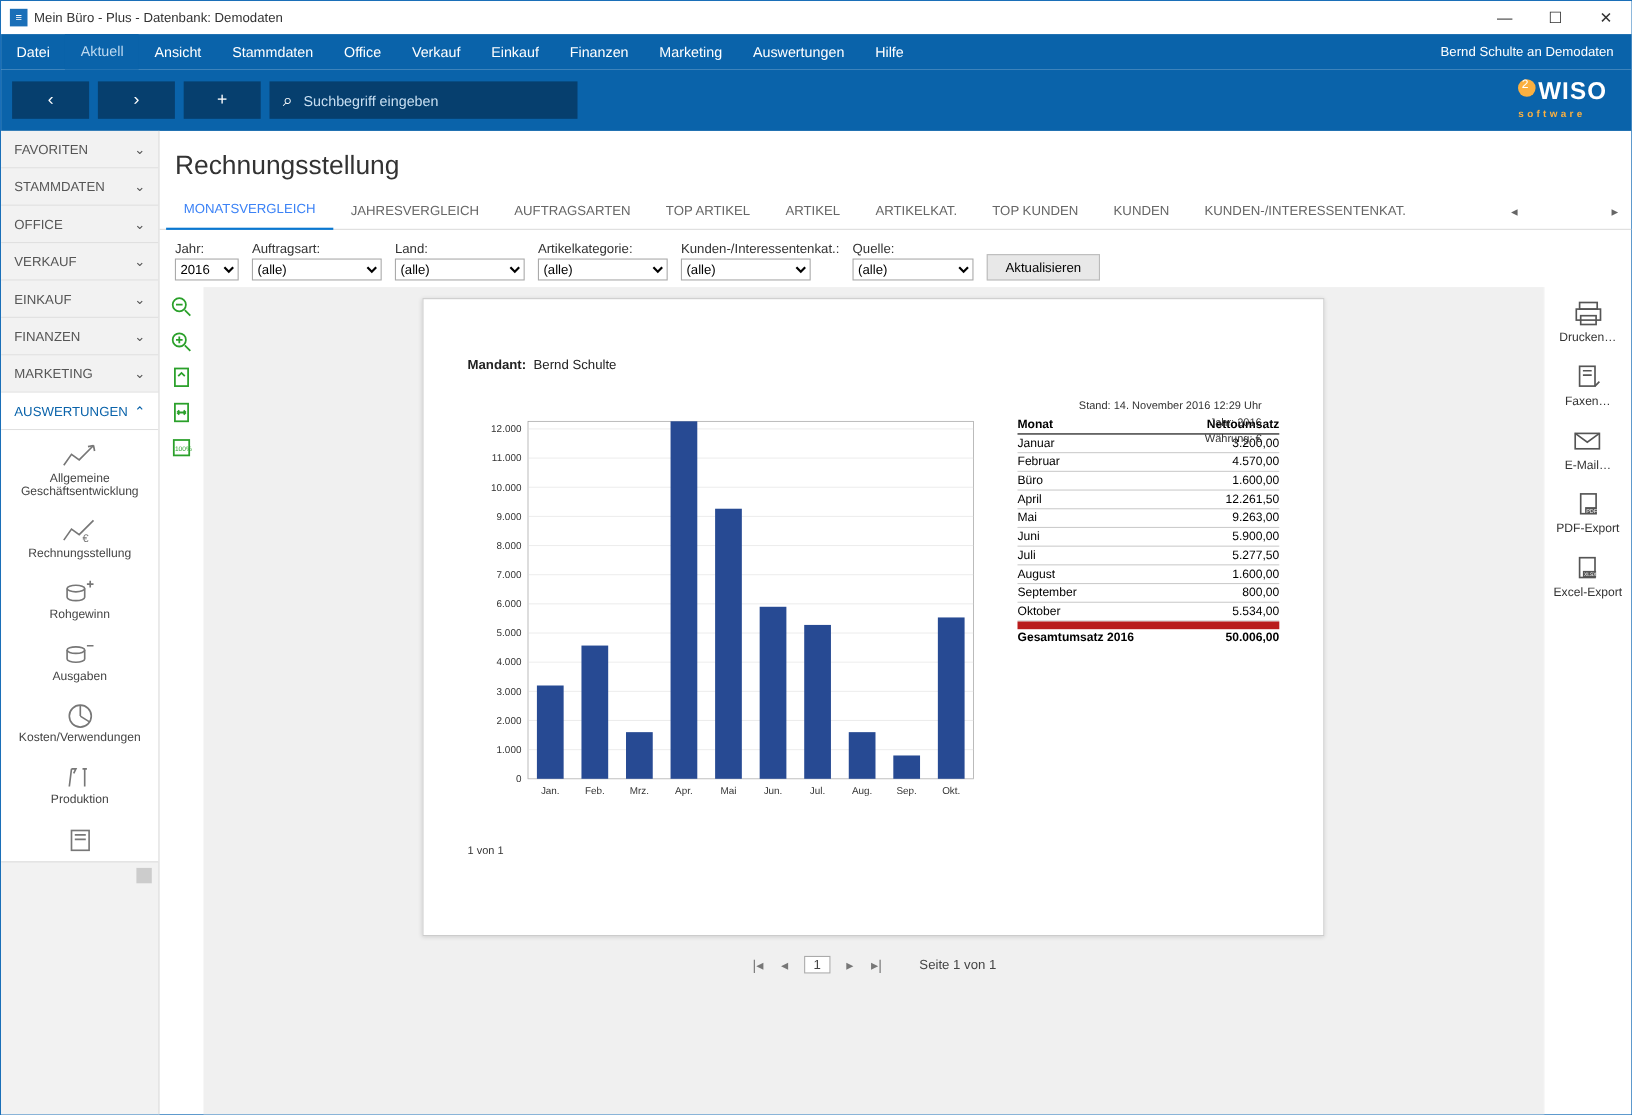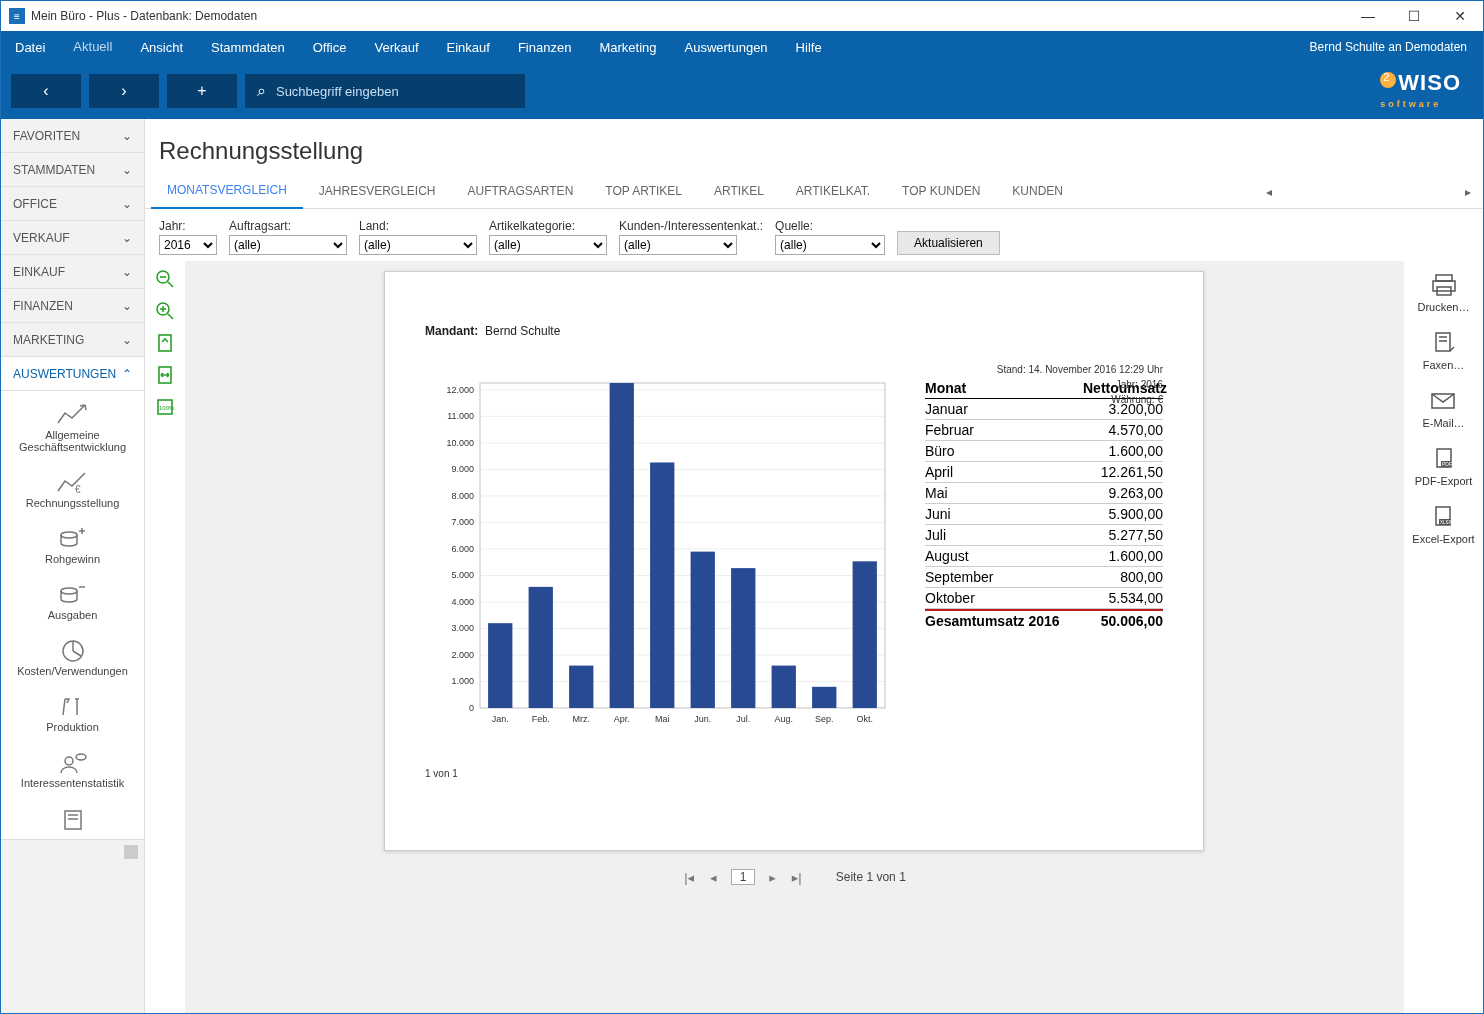--- a/index.html
+++ b/index.html
@@ -56,28 +56,28 @@
 .report-area { flex: 1; display: flex; min-height: 0; }
 .zoomcol { width: 40px; display: flex; flex-direction: column; align-items: center; gap: 12px; padding-top: 8px; }
 .zoomcol .zi { width: 20px; height: 20px; display:flex;align-items:center;justify-content:center;}
 .zoomcol .zi svg{stroke:#2aa02a;fill:none;stroke-width:1.6;}
 
 .preview { flex: 1; background: #f0f0f0; padding: 10px 90px 10px 90px; overflow: auto; display:flex;flex-direction:column;}
 .page { background: #fff; border: 1px solid #ccc; width: 820px; min-height: 580px; margin: 0 auto; padding: 50px 40px 30px; box-shadow: 0 1px 4px rgba(0,0,0,.15); position:relative;}
 .report-title { font-size: 26px; font-weight: 800; color: #222; letter-spacing: .5px;}
 .mandant { font-size: 12px; color: #222; margin-top: 2px; }
 .mandant b{font-weight:600;}
-.meta { position:absolute; top:90px; right:40px; text-align: right; font-size: 10px; color: #333; line-height:1.5;}
+.meta { position:absolute; top:90px; right:56px; text-align: right; font-size: 10px; color: #333; line-height:1.5;}
 .chartrow { display: flex; margin-top: 40px; gap: 30px; }
 .chartbox { width: 470px; height: 360px; position: relative; }
 .chartbox svg { width: 100%; height: 100%; }
-.table { flex: 1; font-size: 14px; }
+.table { flex: 1; font-size: 11px; }
 .table .hdr { display: flex; font-weight: 700; border-bottom: 1px solid #000; padding: 2px 0; }
 .table .row { display: flex; border-bottom: 1px solid #ccc; padding: 2px 0; }
-.table .row.total { font-weight: 700; border-bottom:none; border-top:2px solid #b91c1c;justify-content:space-between;}
+.table .row.total { font-weight: 700; border-bottom:none; border-top:7px solid #b91c1c;justify-content:space-between;}
 .table .c1 { flex: 1; }
 .table .c2 { width: 80px; text-align: right; }
 .pgnum{font-size:10px;color:#333;margin-top:30px;}
 
 .pager { height: 32px; display: flex; align-items: center; justify-content: center; gap: 12px; font-size: 12px; color: #444; border-top:1px solid #ddd; background:#fff;}
 .pager .pbtn { color: #777; font-size: 13px; padding:0 2px;}
 .pager .pnum { border: 1px solid #aaa; padding: 0 8px; background:#fff;}
 
 .actioncol { width: 80px; border-left: 1px solid #eee; display: flex; flex-direction: column; align-items: center; padding-top: 12px; gap: 18px; }
 .actioncol .act { display: flex; flex-direction: column; align-items: center; font-size: 11px; color: #333; gap:4px;}
@@ -202,28 +202,20 @@
           </div>
         <div class="subitem">
             <svg viewBox="0 0 36 28">
               <path d="M10 6l-2 16M10 6h4l-2 4"></path>
               <path d="M22 6v16M20 6h4"></path>
             </svg>
             <span>Produktion</span>
           </div>
         <div class="subitem">
             <svg viewBox="0 0 36 28">
-              <circle cx="14" cy="12" r="4"></circle>
-              <path d="M6 24c0-4 4-6 8-6s8 2 8 6"></path>
-              <ellipse cx="26" cy="8" rx="5" ry="3"></ellipse>
-            </svg>
-            <span>Interessentenstatistik</span>
-          </div>
-        <div class="subitem">
-            <svg viewBox="0 0 36 28">
               <rect x="10" y="6" width="16" height="18"></rect>
               <line x1="13" y1="10" x2="23" y2="10"></line>
               <line x1="13" y1="14" x2="23" y2="14"></line>
             </svg>
           </div>
       </div>
       <div class="side-footer">
           <div class="sq"></div>
         </div>
     </div>
@@ -232,20 +224,21 @@
       <div class="page-title">Rechnungsstellung</div>
       <div class="tabs">
         <div class="tab active">MONATSVERGLEICH</div>
         <div class="tab">JAHRESVERGLEICH</div>
         <div class="tab">AUFTRAGSARTEN</div>
         <div class="tab">TOP ARTIKEL</div>
         <div class="tab">ARTIKEL</div>
         <div class="tab">ARTIKELKAT.</div>
         <div class="tab">TOP KUNDEN</div>
         <div class="tab">KUNDEN</div>
+        <div class="tab">KUNDEN-/INTERESSENTENKAT.</div>
         <span class="navsmall">◂</span>
         <span class="navsmall">▸</span>
       </div>
 
       <div class="filters">
         <div class="filter">
             <label>Jahr:</label>
             <select style="width:58px"><option>2016</option></select>
           </div>
         <div class="filter">

